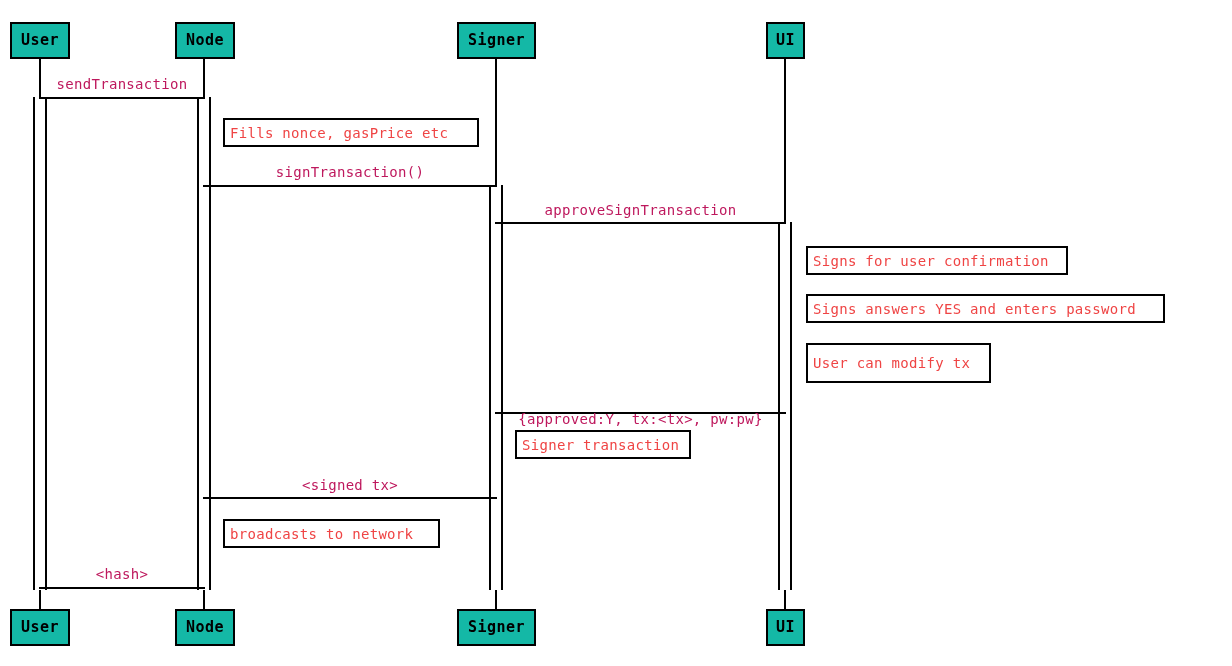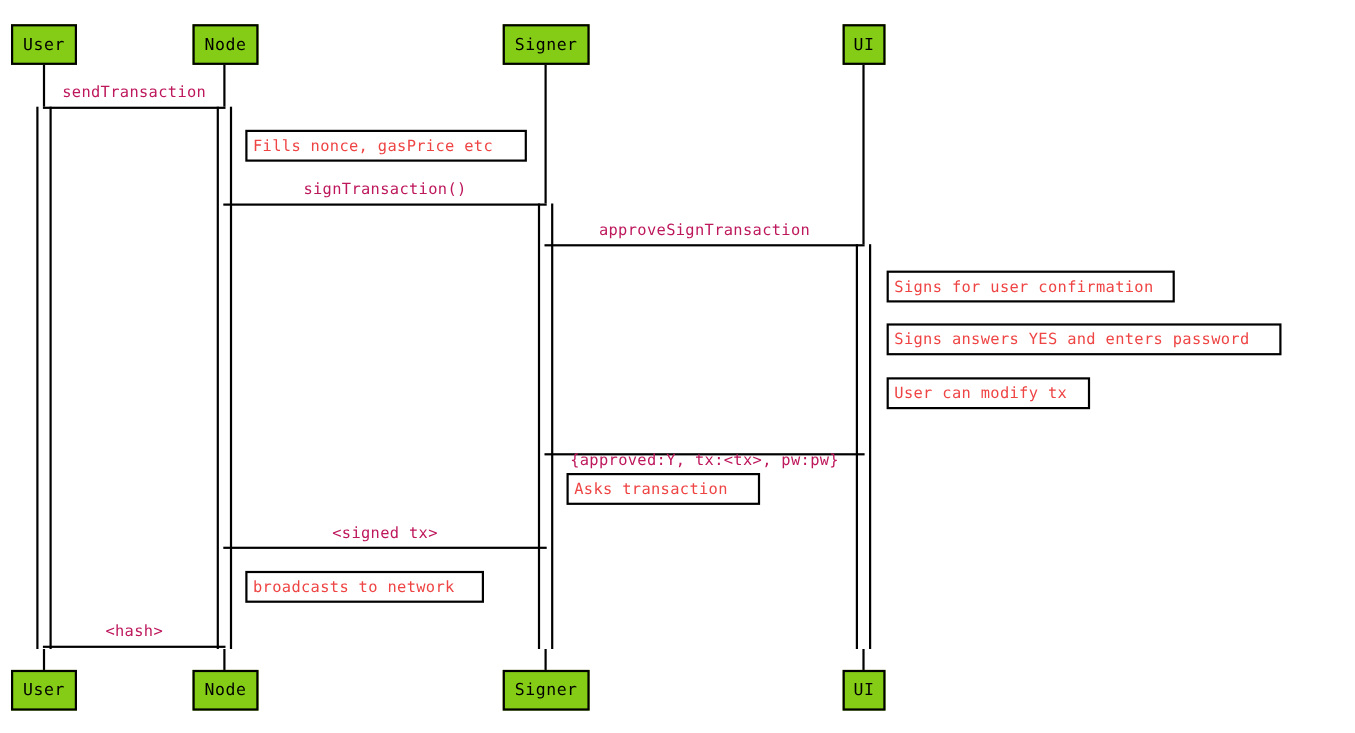--- a/index.html
+++ b/index.html
@@ -17,29 +17,30 @@
     width: 1232px;
     height: 666px;
     background: #ffffff;
     overflow: hidden;
   }
   
   .participant-box {
     position: absolute;
     box-sizing: border-box;
     border: 2px solid #000000;
-    background: #84cc16;
+    background: #14b8a6;
     display: flex;
     align-items: center;
     justify-content: center;
     font-size: 15px;
     line-height: 1;
     letter-spacing: 0.5px;
     white-space: nowrap;
     z-index: 5;
+    font-weight: bold;
   }
   
   .lifeline {
     position: absolute;
     width: 2px;
     background: #000000;
     z-index: 1;
   }
   
   .activation {
@@ -114,22 +115,22 @@
   <div class="message-label" style="left:39px; top:77px; width:166px;">sendTransaction</div>
   <div class="message-label" style="left:203px; top:165px; width:294px;">signTransaction()</div>
   <div class="message-label" style="left:495px; top:203px; width:291px;">approveSignTransaction</div>
   <div class="message-label" style="left:495px; top:412px; width:291px;">{approved:Y, tx:&lt;tx&gt;, pw:pw}</div>
   <div class="message-label" style="left:203px; top:478px; width:294px;">&lt;signed tx&gt;</div>
   <div class="message-label" style="left:39px; top:567px; width:166px;">&lt;hash&gt;</div>
 
   <div class="note" style="left:223px; top:118px; width:256px; height:29px;">Fills nonce, gasPrice etc</div>
   <div class="note" style="left:806px; top:246px; width:262px; height:29px;">Signs for user confirmation</div>
   <div class="note" style="left:806px; top:294px; width:359px; height:29px;">Signs answers YES and enters password</div>
-  <div class="note" style="left:806px; top:343px; width:185px; height:29px;">User can modify tx</div>
-  <div class="note" style="left:515px; top:430px; width:176px; height:29px;">Asks transaction</div>
+  <div class="note" style="left:806px; top:343px; width:185px; height:40px;">User can modify tx</div>
+  <div class="note" style="left:515px; top:430px; width:176px; height:29px;">Signer transaction</div>
   <div class="note" style="left:223px; top:519px; width:217px; height:29px;">broadcasts to network</div>
 
   <div class="participant-box" style="left:10px;  top:22px; width:60px; height:37px;">User</div>
   <div class="participant-box" style="left:175px; top:22px; width:60px; height:37px;">Node</div>
   <div class="participant-box" style="left:457px; top:22px; width:79px; height:37px;">Signer</div>
   <div class="participant-box" style="left:766px; top:22px; width:39px; height:37px;">UI</div>
 
   <div class="participant-box" style="left:10px;  top:609px; width:60px; height:37px;">User</div>
   <div class="participant-box" style="left:175px; top:609px; width:60px; height:37px;">Node</div>
   <div class="participant-box" style="left:457px; top:609px; width:79px; height:37px;">Signer</div>

